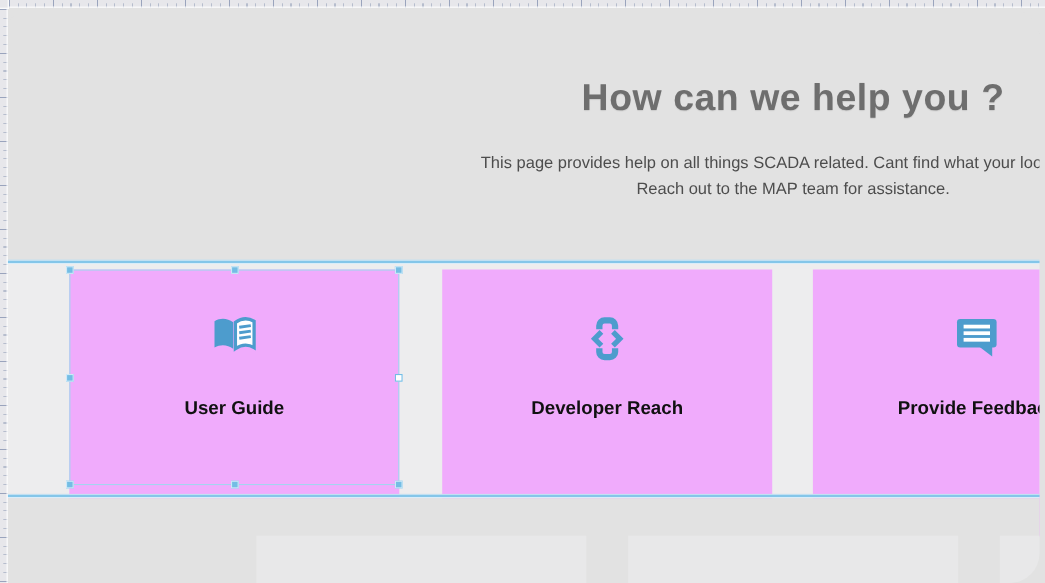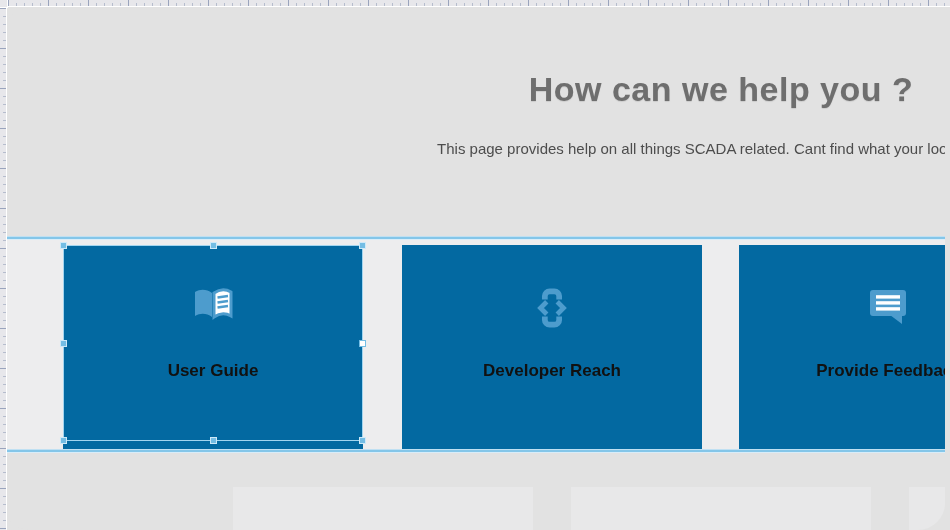--- a/index.html
+++ b/index.html
@@ -60,21 +60,21 @@
   }
   .divider-1 { top: 228px; }
   .divider-2 { top: 441px; }
 
   .section-cards { position: absolute; left: 0; top: 232px; width: 1442px; height: 209px; background: #ededee; }
   .section-bottom { position: absolute; left: 0; top: 445px; width: 1442px; height: 77px; background: #e2e2e2; }
 
   
   .help-card {
     position: absolute; top: 237px; width: 300px; height: 243px;
-    background: #0369a1; cursor: pointer; padding-left: 48px;
+    background: #f0abfc; cursor: pointer; padding-left: 48px;
   }
   .help-card .card-icon { position: absolute; left: 0; top: 42px; width: 100%; text-align: center; }
   .help-card .card-label {
     position: absolute; left: 0; top: 116px; width: 100%;
     text-align: center; font-size: 17px; font-weight: bold; color: #111;
   }
   .card-1 { left: 60px; }
   .card-2 { left: 399px; }
   .card-3 { left: 736px; }
 
@@ -114,20 +114,21 @@
   <div class="ruler-corner"></div>
   <div class="ruler-top"></div>
   <div class="ruler-left"></div>
 
   <div id="canvas">
 
     <div class="section-hero">
       <div class="hero-title">How can we help you ?</div>
       <div class="hero-subtitle">
         <span>This page provides help on all things SCADA related. Cant find what your looking for?</span><br>
+        <span>Reach out to the MAP team for assistance.</span>
       </div>
     </div>
 
     <div class="divider divider-1"></div>
 
     <div class="section-cards"></div>
 
     <div class="help-card card-1">
       <div class="card-icon">
         <svg width="44" height="36" viewBox="0 0 44 36">

